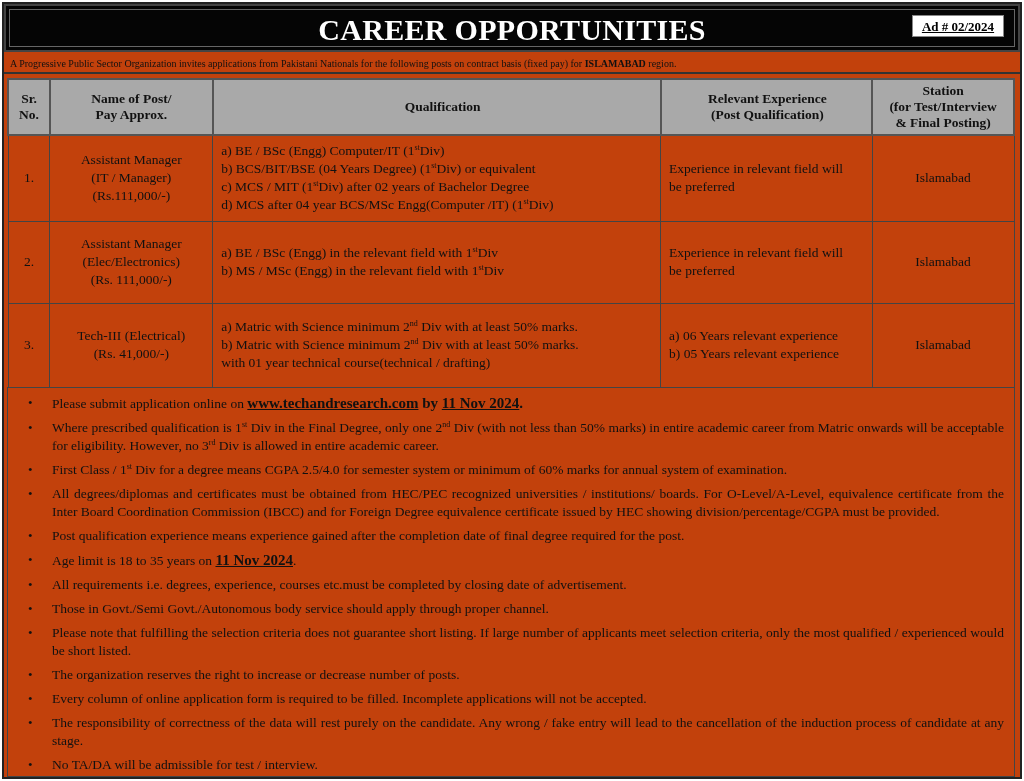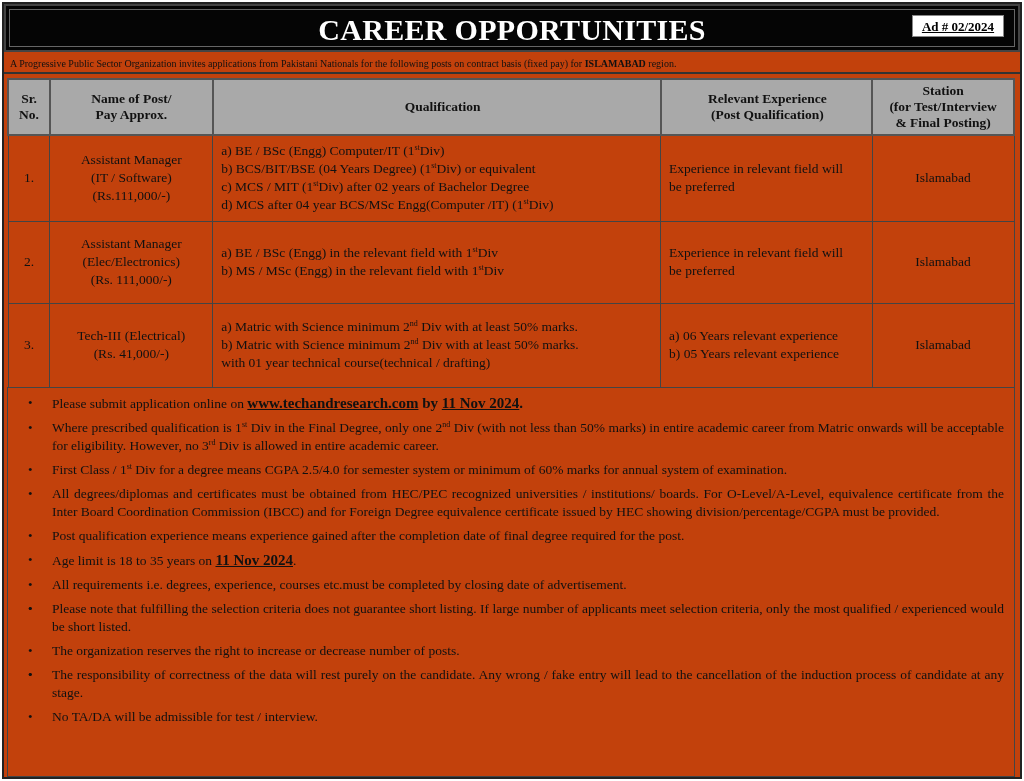--- a/index.html
+++ b/index.html
@@ -54,21 +54,21 @@
         <th class="c-sr"><span>Sr.</span><br><span>No.</span></th>
         <th class="c-post"><span>Name of Post/</span><br><span>Pay Approx.</span></th>
         <th class="c-qual" style="text-align:center;padding-left:12px">Qualification</th>
         <th class="c-exp" style="text-align:center;padding-left:2px"><span>Relevant Experience</span><br><span>(Post Qualification)</span></th>
         <th class="c-station"><span>Station</span><br><span>(for Test/Interview</span><br><span>&amp; Final Posting)</span></th>
       </tr>
     </thead>
     <tbody>
       <tr class="r1">
         <td class="c-sr">1.</td>
-        <td class="c-post"><span>Assistant Manager</span><br><span>(IT / Software)</span><br><span>(Rs.111,000/-)</span></td>
+        <td class="c-post"><span>Assistant Manager</span><br><span>(IT / Manager)</span><br><span>(Rs.111,000/-)</span></td>
         <td class="c-qual">
           <div><span>a) BE / BSc (Engg) Computer/IT (1</span><sup>st</sup><span>Div)</span></div>
           <div><span>b) BCS/BIT/BSE (04 Years Degree) (1</span><sup>st</sup><span>Div) or equivalent</span></div>
           <div><span>c) MCS / MIT (1</span><sup>st</sup><span>Div) after 02 years of Bachelor Degree</span></div>
           <div><span>d) MCS after 04 year BCS/MSc Engg(Computer /IT) (1</span><sup>st</sup><span>Div)</span></div>
         </td>
         <td class="c-exp"><span>Experience in relevant field will</span><br><span>be preferred</span></td>
         <td class="c-station">Islamabad</td>
       </tr>
       <tr class="r2">
@@ -119,31 +119,33 @@
     <div class="note">
       <span class="bullet">•</span>
       <span>Age limit is 18 to 35 years on </span><u class="hl">11 Nov 2024</u><span>.</span>
     </div>
     <div class="note">
       <span class="bullet">•</span>
       <span>All requirements i.e. degrees, experience, courses etc.must be completed by closing date of advertisement.</span>
     </div>
     <div class="note">
       <span class="bullet">•</span>
+      <span>Those in Govt./Semi Govt./Autonomous body service should apply through proper channel.</span>
     </div>
     <div class="note">
       <span class="bullet">•</span>
       <span>Please note that fulfilling the selection criteria does not guarantee short listing. If large number of applicants meet selection criteria, only the most qualified / experienced would be short listed.</span>
     </div>
     <div class="note">
       <span class="bullet">•</span>
       <span>The organization reserves the right to increase or decrease number of posts.</span>
     </div>
     <div class="note">
       <span class="bullet">•</span>
+      <span>Every column of online application form is required to be filled. Incomplete applications will not be accepted.</span>
     </div>
     <div class="note">
       <span class="bullet">•</span>
       <span>The responsibility of correctness of the data will rest purely on the candidate. Any wrong / fake entry will lead to the cancellation of the induction process of candidate at any stage.</span>
     </div>
     <div class="note">
       <span class="bullet">•</span>
       <span>No TA/DA will be admissible for test / interview.</span>
     </div>
   </div>

